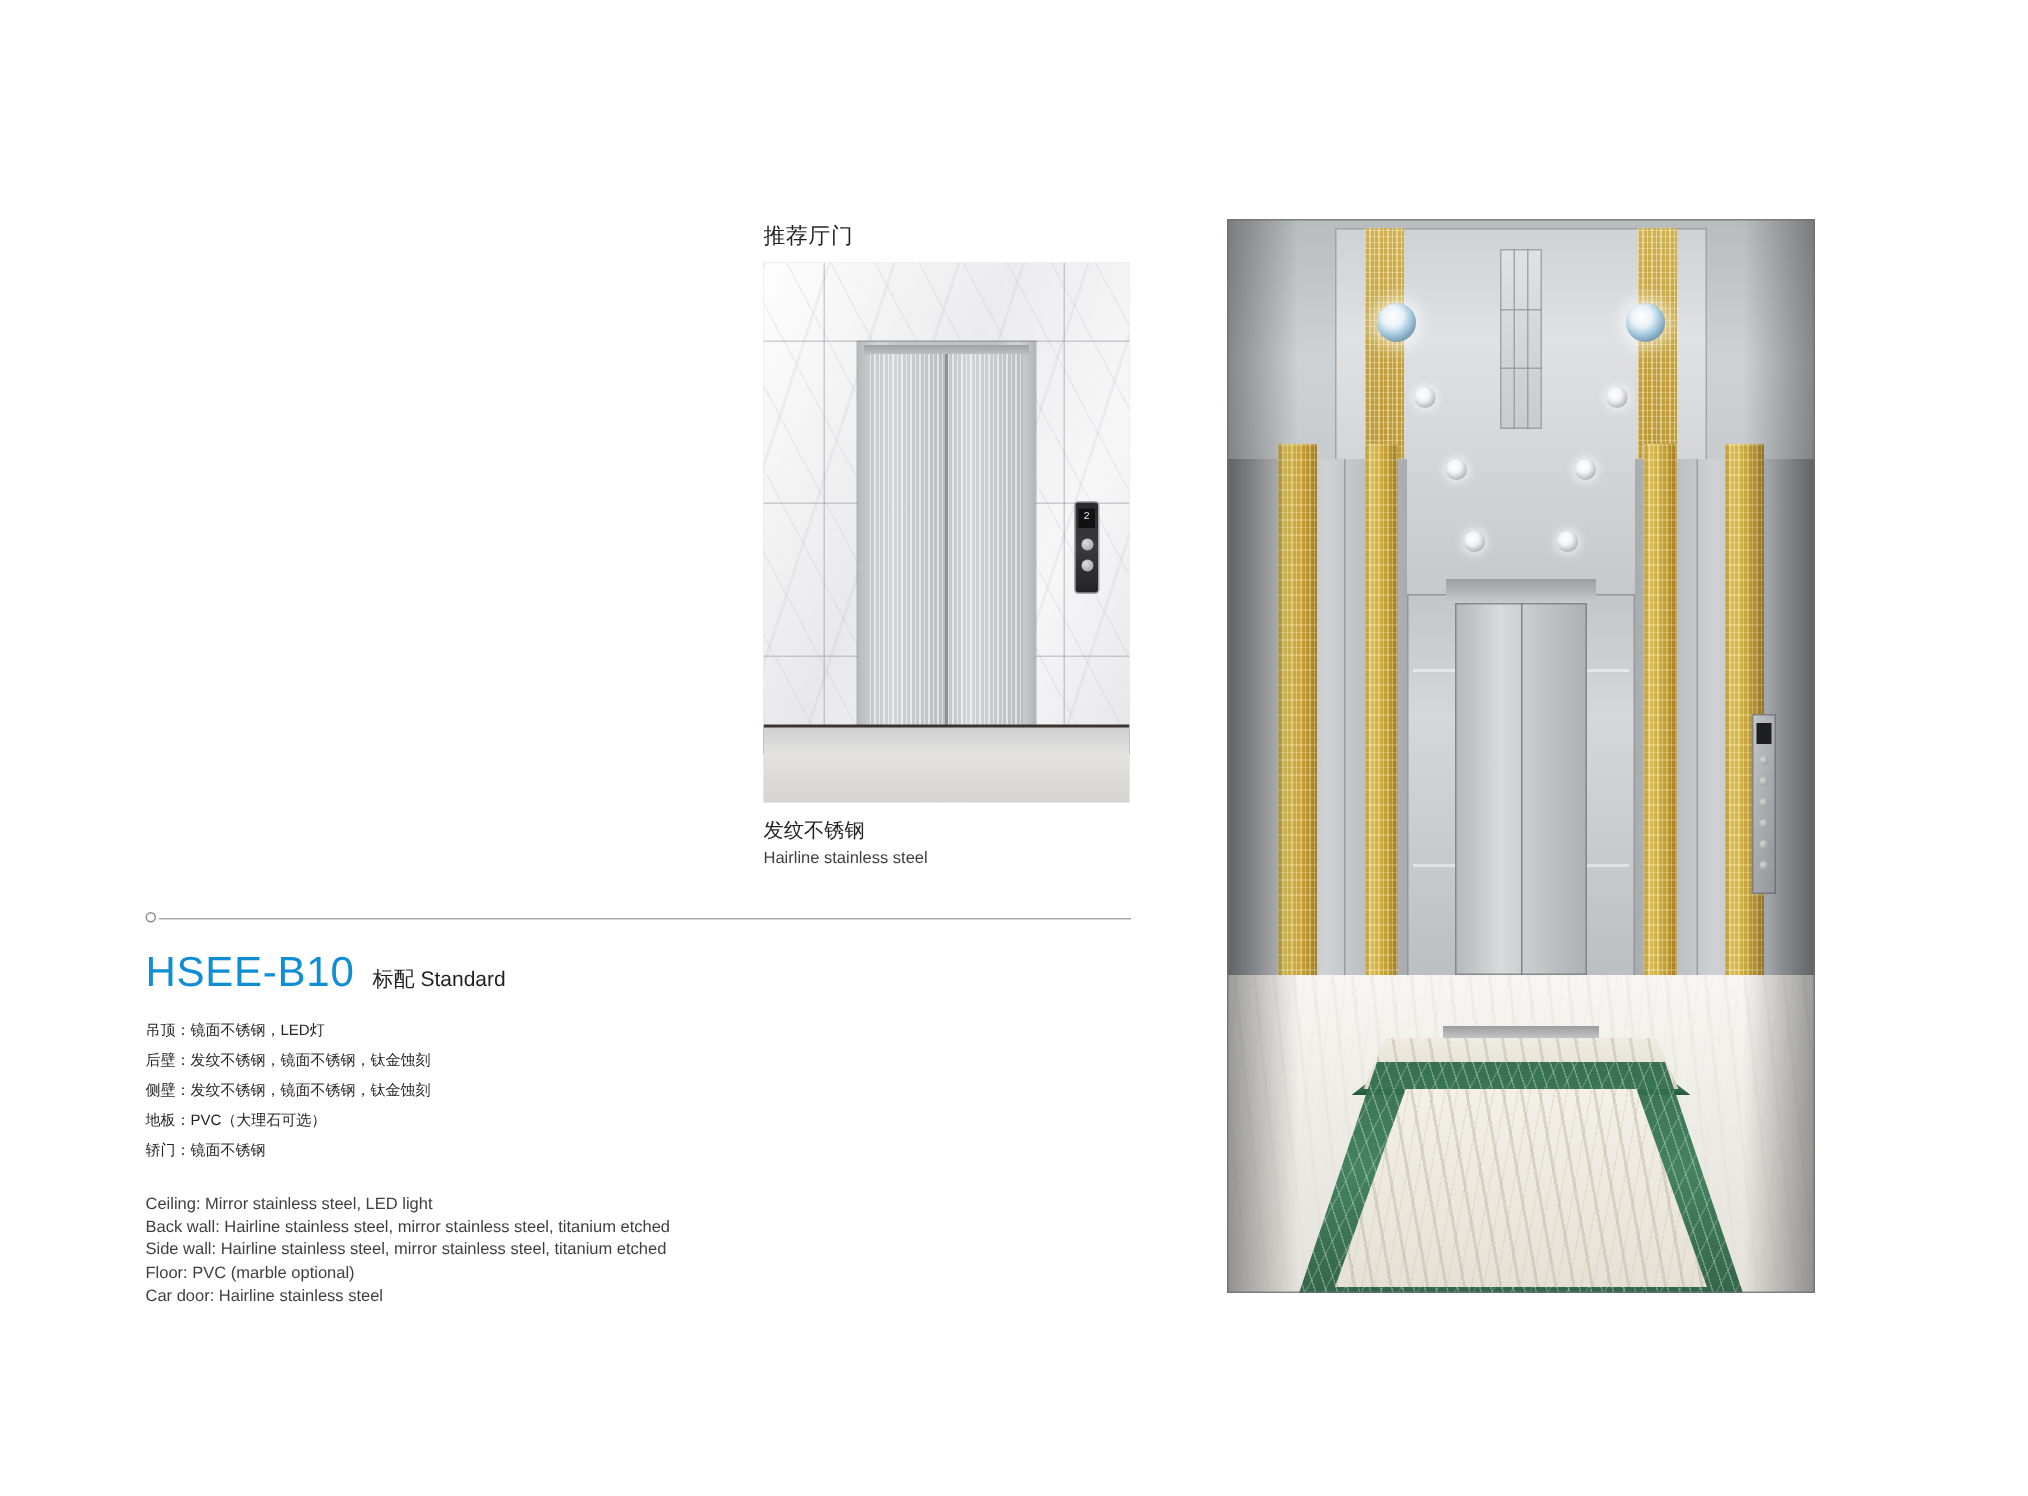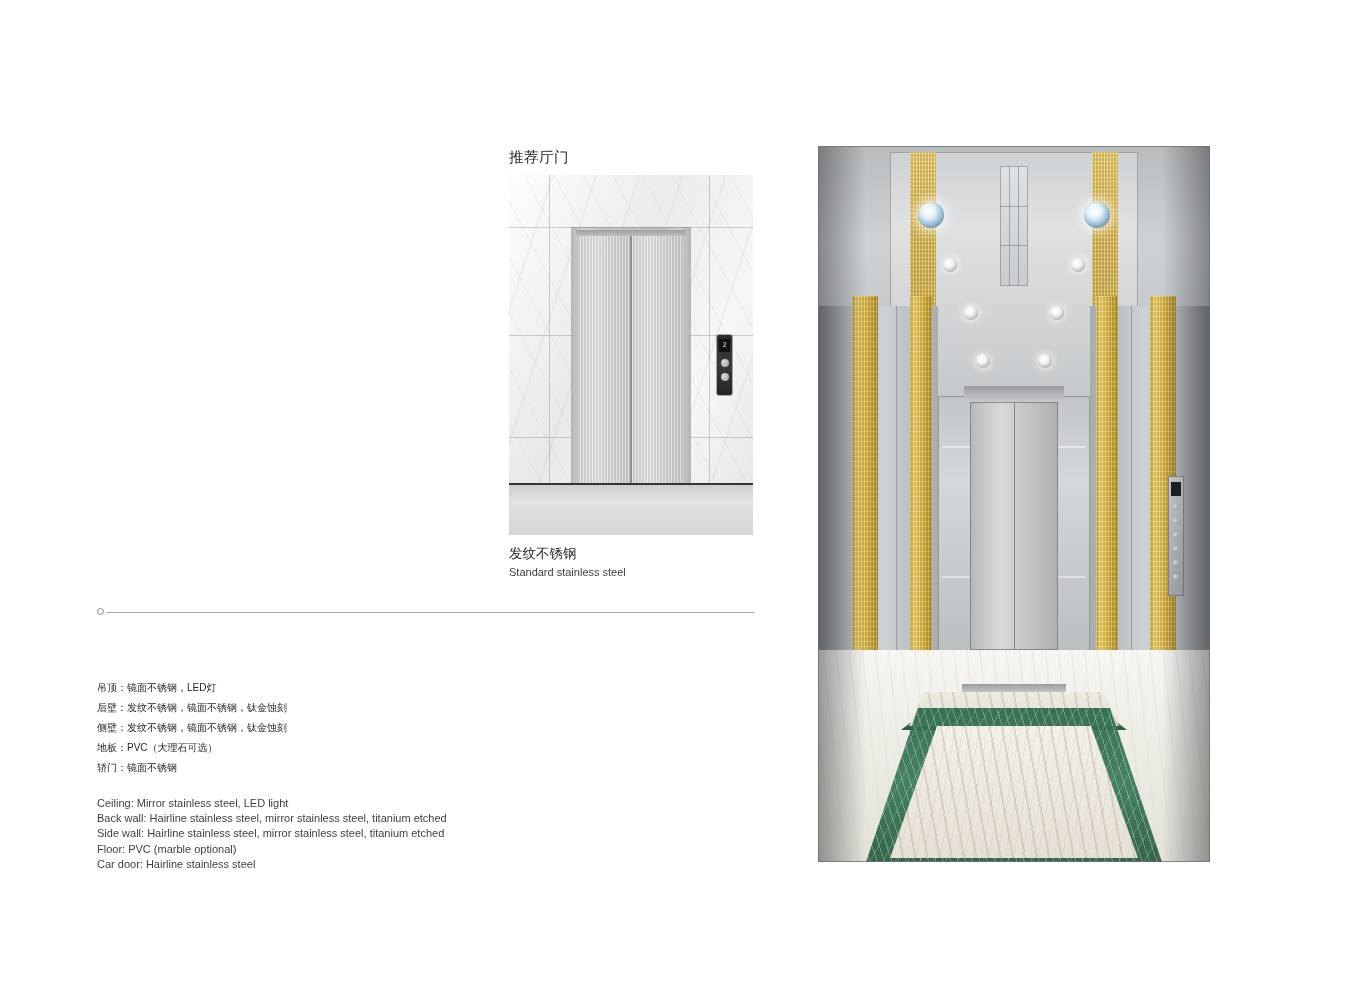--- a/index.html
+++ b/index.html
@@ -556,25 +556,29 @@
       <div class="display">2</div>
       <div class="btn up"></div>
       <div class="btn down"></div>
     </div>
 
     <div class="hall-floor-dark"></div>
     <div class="hall-floor"></div>
   </div>
 
   <div class="hall-caption-cn">发纹不锈钢</div>
-  <div class="hall-caption-en">Standard stainless steel</div>
+  <div class="hall-caption-en">Hairline stainless steel</div>
 
   <div class="rule-dot"></div>
   <div class="rule"></div>
 
+  <div class="model-row">
+    <span class="model-code">HSEE-B10</span>
+    <span class="model-std">标配 Standard</span>
+  </div>
 
   <div class="spec-cn">
     <div>吊顶：镜面不锈钢，LED灯</div>
     <div>后壁：发纹不锈钢，镜面不锈钢，钛金蚀刻</div>
     <div>侧壁：发纹不锈钢，镜面不锈钢，钛金蚀刻</div>
     <div>地板：PVC（大理石可选）</div>
     <div>轿门：镜面不锈钢</div>
   </div>
 
   <div class="spec-en">

